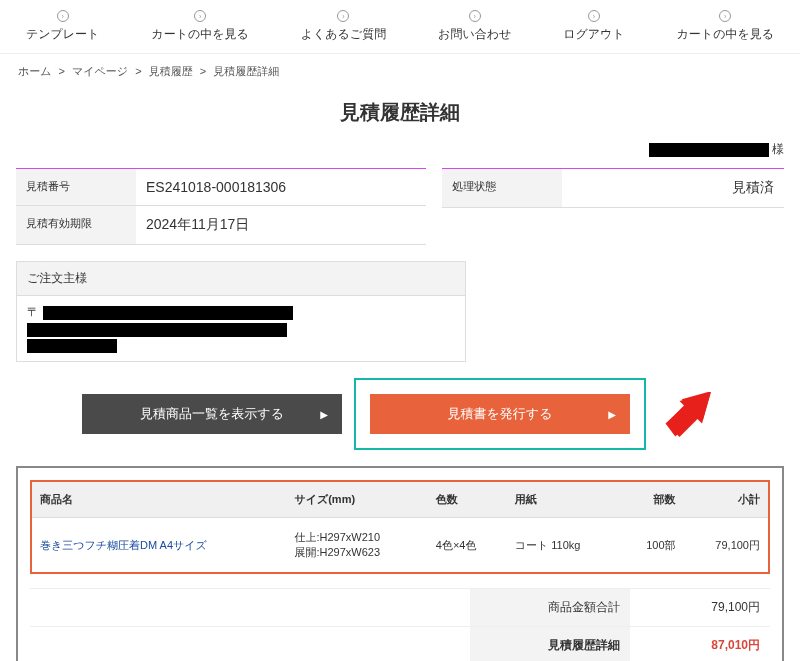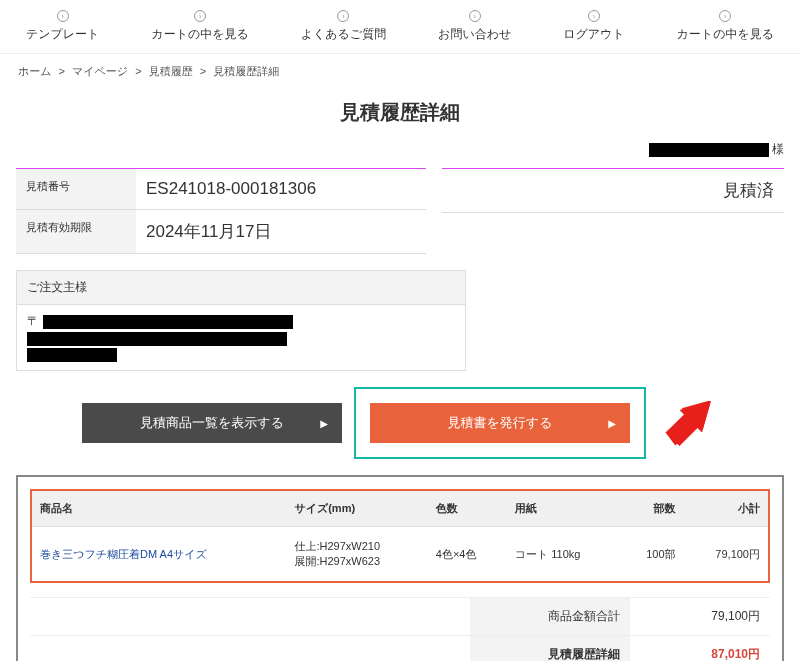--- a/index.html
+++ b/index.html
@@ -11,21 +11,21 @@
 .breadcrumb span { margin: 0 2px; }
 h1.page-title { text-align: center; font-size: 20px; font-weight: bold; margin: 10px 0 15px; }
 .customer-line { text-align: right; padding-right: 16px; margin-bottom: 10px; }
 .customer-line .redact { display:inline-block; background:#000; width:120px; height:14px; vertical-align:middle; }
 .info-row { display: flex; gap: 16px; padding: 0 16px; margin-bottom: 0; }
 .info-left { flex: 1.2; }
 .info-right { flex: 1; }
 .kv { display: flex; border-top: 1px solid #d946ef; border-bottom: 1px solid #ddd; }
 .kv + .kv { border-top: none; }
 .kv .k { background: #f3f3f3; width: 120px; padding: 10px; font-size: 11px; }
-.kv .v { flex: 1; padding: 10px; font-size: 17px; }
+.kv .v { flex: 1; padding: 10px; font-size: 14px; }
 .kv .v.right { text-align: right; }
 .orderer { margin: 16px 16px 10px; border: 1px solid #ddd; }
 .orderer .head { background: #f3f3f3; padding: 8px 10px; font-size: 12px; border-bottom: 1px solid #ddd; }
 .orderer .body { padding: 8px 10px; display:flex; flex-direction:column; gap:2px; }
 .redact-bar { background:#000; height:14px; }
 .btn-row { display: flex; gap: 12px; justify-content: center; padding: 6px 16px 16px; align-items:center; }
 .btn { display: flex; align-items: center; justify-content: center; width: 260px; height: 40px; font-size: 13px; position: relative; cursor: pointer; border:none; }
 .btn .tri { position: absolute; right: 14px; font-size: 10px; }
 .btn-dark { background: #4a4a4a; color: #fff; }
 .btn-orange { background: #e8633b; color: #fff; }
@@ -99,20 +99,21 @@
       <div class="k">見積番号</div>
       <div class="v">ES241018-000181306</div>
     </div>
     <div class="kv">
       <div class="k">見積有効期限</div>
       <div class="v">2024年11月17日</div>
     </div>
   </div>
   <div class="info-right">
     <div class="kv">
+      <div class="k">処理状態</div>
       <div class="v right">見積済</div>
     </div>
   </div>
 </div>
 
 <div class="orderer" style="width:450px;">
   <div class="head">ご注文主様</div>
   <div class="body">
     <div style="display:flex; align-items:center; gap:4px;">
       <span>〒</span>

